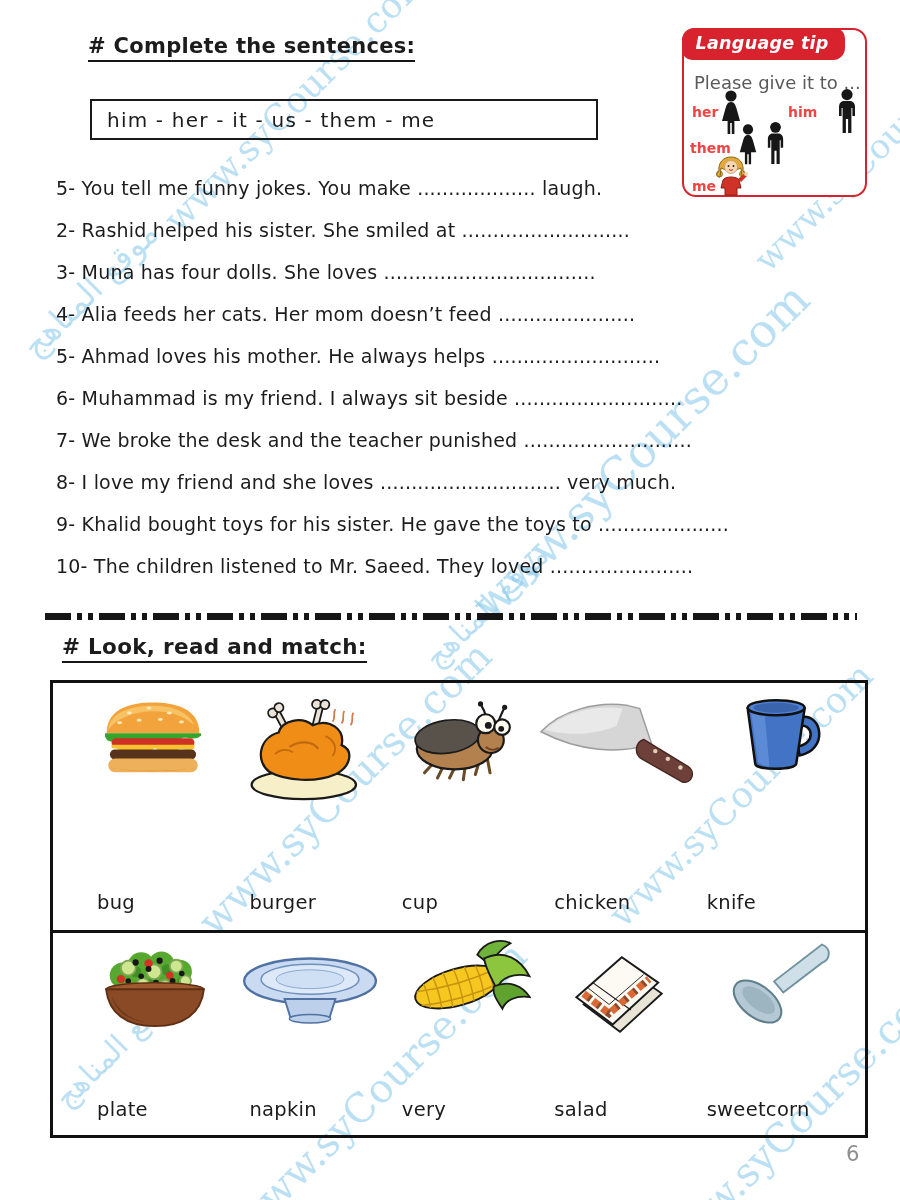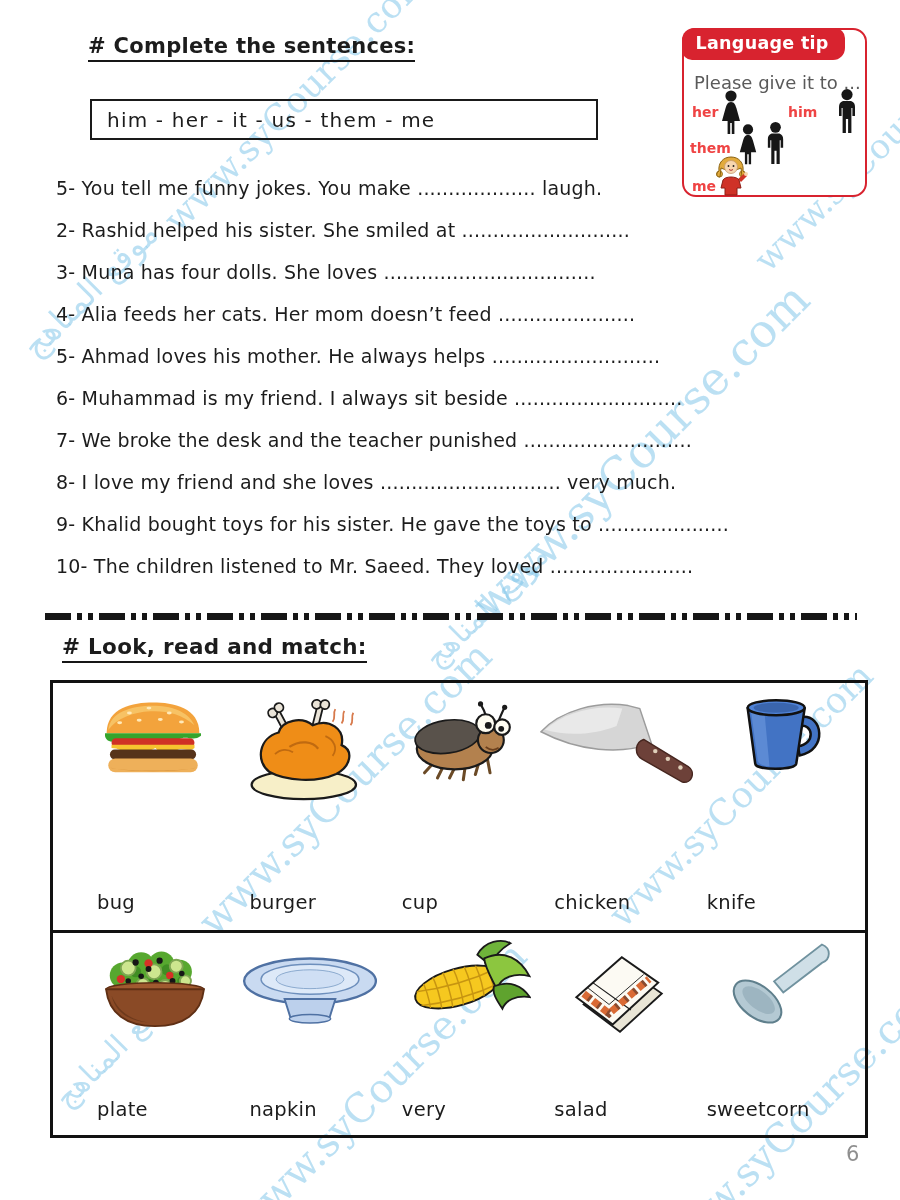--- a/index.html
+++ b/index.html
@@ -26,21 +26,21 @@
     box-sizing:border-box;display:flex;align-items:center;padding-left:15px;
     font-size:20px;letter-spacing:1.2px;background:transparent;z-index:2;
   }
   
   .lang-tip{
     left:682px;top:28px;width:185px;height:169px;border:2.5px solid #d8232f;
     border-radius:14px;background:#fff;box-sizing:border-box;z-index:2;
   }
   .lang-tip .tab{
     position:absolute;left:-2.5px;top:-2.5px;background:#d8232f;color:#fff;
-    font-size:17.5px;font-weight:bold;padding:5px 16px 7px 14px;
+    font-size:17.5px;font-weight:bold;font-style:italic;padding:5px 16px 7px 14px;
     border-radius:12px 10px 12px 10px;letter-spacing:.3px;
   }
   .lang-tip .subtitle{position:absolute;left:10px;top:42px;font-size:18px;color:#5a5a5a;}
   .lang-tip .plabel{position:absolute;font-size:14px;font-weight:bold;color:#ef4444;}
   
   .sentences{left:56px;top:167px;width:790px;z-index:2;}
   .sentence{height:42px;line-height:42px;font-size:19px;white-space:nowrap;letter-spacing:.2px;}
   
   .divider{
     left:45px;top:613px;width:812px;height:7px;z-index:2;

